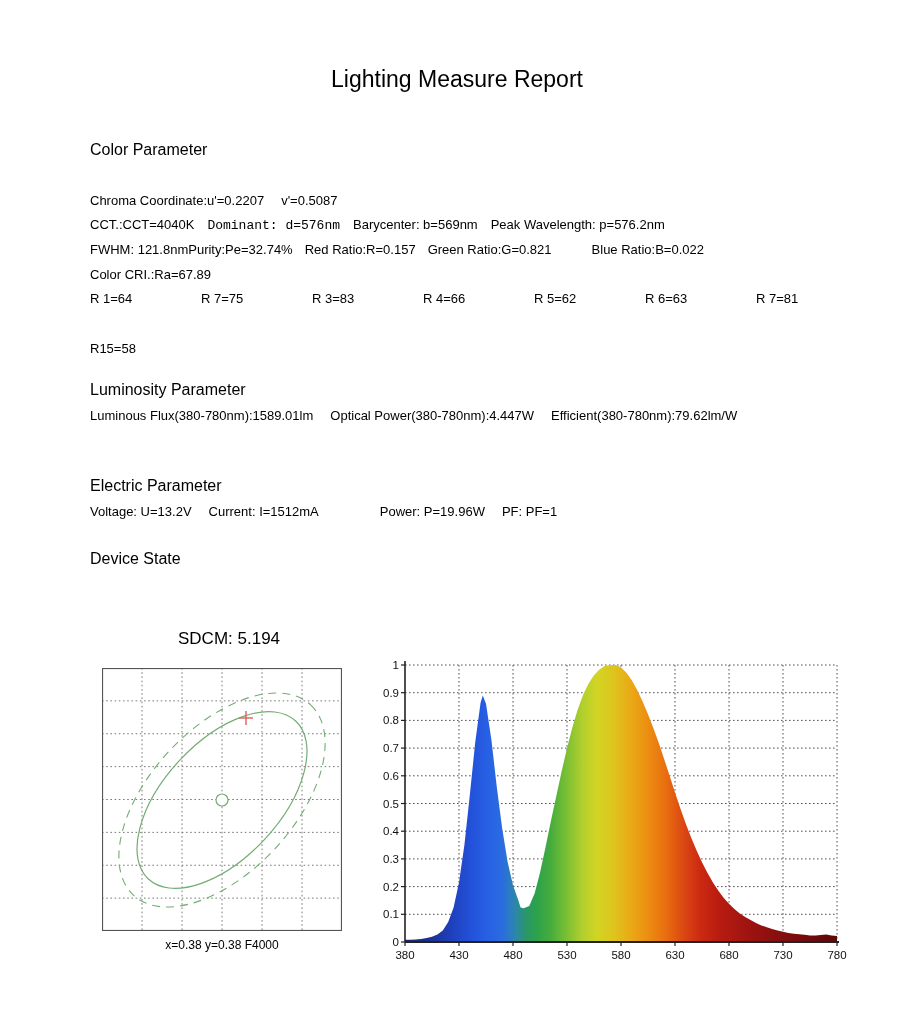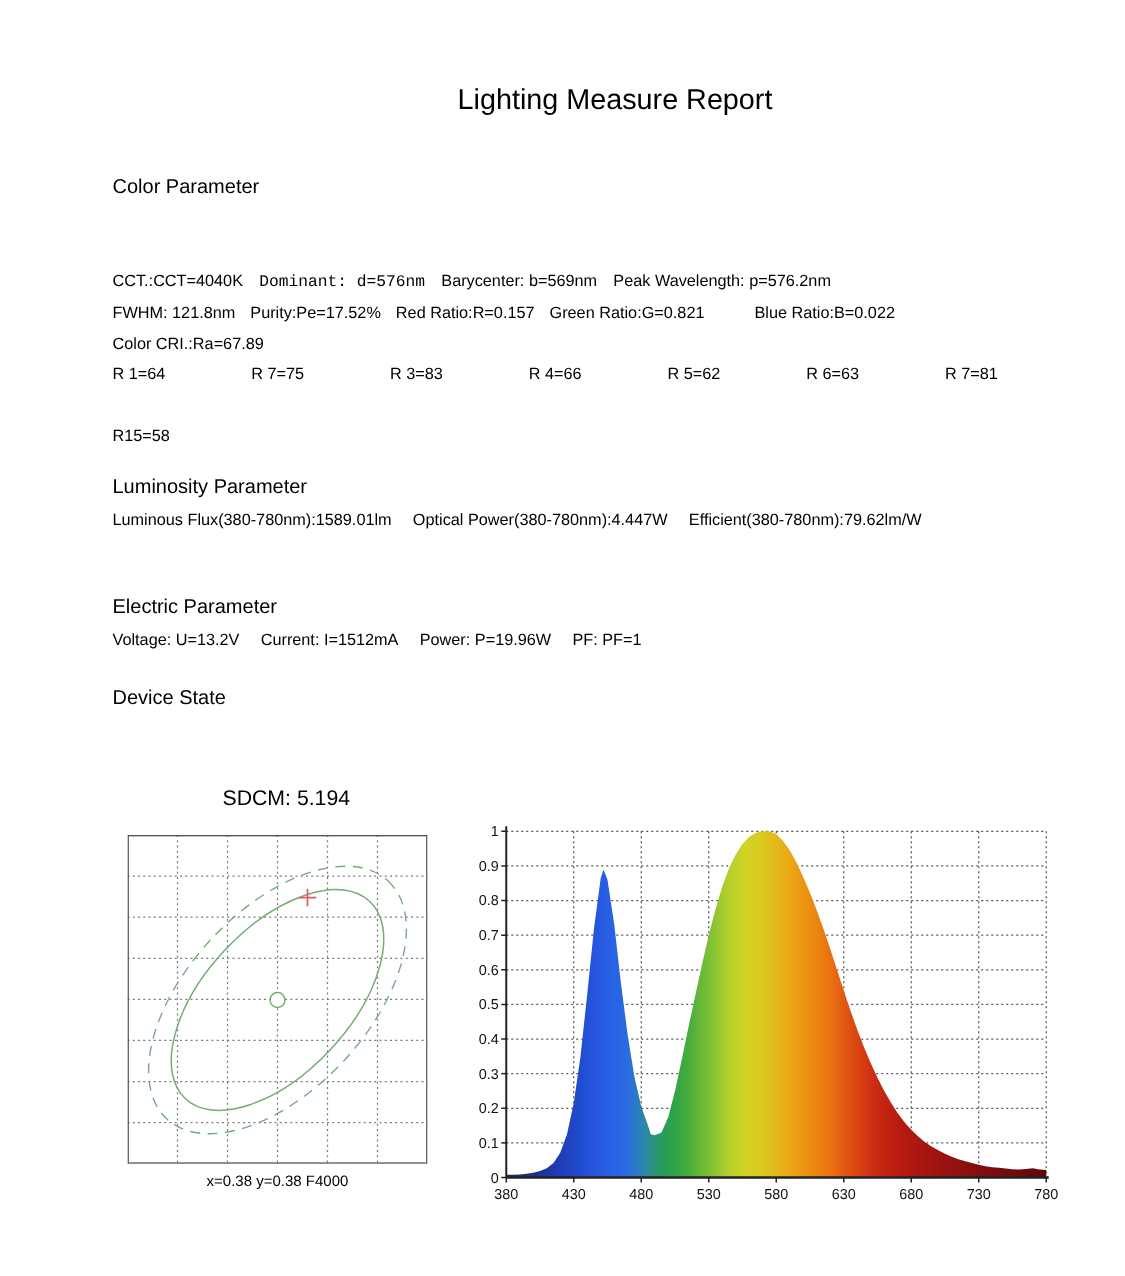--- a/index.html
+++ b/index.html
@@ -1,48 +1,49 @@
 <!DOCTYPE html>
 <html><head>
 <meta charset="utf-8">
 <style>
   html,body{margin:0;padding:0;background:#ffffff;}
   body{width:900px;height:1021px;position:relative;font-family:"Liberation Sans",sans-serif;color:#000;}
   .page{position:absolute;inset:0;overflow:hidden;}
-  .title{position:absolute;top:66px;left:492px;transform:translateX(-50%);font-size:23px;font-weight:400;white-space:nowrap;margin:0;}
+  .title{position:absolute;top:66px;left:457px;transform:translateX(-50%);font-size:23px;font-weight:400;white-space:nowrap;margin:0;}
   .sec-h{position:absolute;left:90px;font-size:16px;font-weight:400;margin:0;white-space:nowrap;}
   .tline{position:absolute;left:90px;font-size:13px;line-height:16px;white-space:nowrap;}
   .tline span{display:inline-block;}
   .r-row{position:absolute;left:90px;font-size:13px;line-height:16px;white-space:nowrap;}
   .r-row span{display:inline-block;width:111px;}
   .sdcm-label{position:absolute;left:178px;top:629px;font-size:17px;white-space:nowrap;}
   .sdcm-caption{position:absolute;left:102px;top:938px;width:240px;text-align:center;font-size:12px;white-space:nowrap;}
   #sdcm-svg{position:absolute;left:102px;top:668px;}
   #spec-svg{position:absolute;left:380px;top:652px;}
   svg text{font-family:"Liberation Sans",sans-serif;font-size:11.5px;fill:#111;}
 </style>
 </head>
 <body>
 
 <div class="page">
 
   <h1 class="title">Lighting Measure Report</h1>
 
   <h2 class="sec-h" style="top:141px">Color Parameter</h2>
+  <div class="tline" style="top:193px"><span style="margin-right: 17px;">Chroma Coordinate:u'=0.2207</span><span style="margin-right: 17px;">v'=0.5087</span></div>
   <div class="tline" style="top:217px"><span style="margin-right: 13px;">CCT.:CCT=4040K</span><span style="margin-right: 13px; font-family: Liberation Mono, monospace;">Dominant: d=576nm</span><span style="margin-right: 13px;">Barycenter: b=569nm</span><span style="margin-right: 13px;">Peak Wavelength: p=576.2nm</span></div>
-  <div class="tline" style="top:242px"><span style="margin-right: 12px;">FWHM: 121.8nm</span><span style="margin-right: 12px;">Purity:Pe=17.52%</span><span style="margin-right: 12px;">Red Ratio:R=0.157</span><span style="margin-right: 12px;">Green Ratio:G=0.821</span><span style="margin-right: 12px; padding-left: 28px;">Blue Ratio:B=0.022</span></div>
+  <div class="tline" style="top:242px"><span style="margin-right: 0;">FWHM: 121.8nm</span><span style="margin-right: 12px;">Purity:Pe=32.74%</span><span style="margin-right: 12px;">Red Ratio:R=0.157</span><span style="margin-right: 12px;">Green Ratio:G=0.821</span><span style="margin-right: 12px; padding-left: 28px;">Blue Ratio:B=0.022</span></div>
   <div class="tline" style="top:267px"><span style="margin-right: 17px;">Color CRI.:Ra=67.89</span></div>
   <div class="r-row" style="top:291px"><span>R 1=64</span><span>R 7=75</span><span>R 3=83</span><span>R 4=66</span><span>R 5=62</span><span>R 6=63</span><span>R 7=81</span></div>
   <div class="r-row" style="top:341px"><span>R15=58</span></div>
 
   <h2 class="sec-h" style="top:381px">Luminosity Parameter</h2>
   <div class="tline" style="top:408px"><span style="margin-right: 17px;">Luminous Flux(380-780nm):1589.01lm</span><span style="margin-right: 17px;">Optical Power(380-780nm):4.447W</span><span style="margin-right: 17px;">Efficient(380-780nm):79.62lm/W</span></div>
 
   <h2 class="sec-h" style="top:477px">Electric Parameter</h2>
-  <div class="tline" style="top:504px"><span style="margin-right: 17px;">Voltage: U=13.2V</span><span style="margin-right: 17px;">Current: I=1512mA</span><span style="margin-right: 17px;">Power: P=19.96W</span><span style="margin-right: 17px;">PF: PF=1</span></div>
+  <div class="tline" style="top:504px"><span style="margin-right: 17px;">Voltage: U=13.2V</span><span style="margin-right: 17px;">Current: I=1512mA</span><span style="margin-right: 17px; margin-left: 44px;">Power: P=19.96W</span><span style="margin-right: 17px;">PF: PF=1</span></div>
 
   <h2 class="sec-h" style="top:550px">Device State</h2>
 
   <div class="sdcm-label">SDCM: 5.194</div>
   <svg id="sdcm-svg" width="240" height="263" viewBox="0 0 240 263">
       <line x1="40" y1="0" x2="40" y2="263" stroke="#7a7a7a" stroke-width="1" stroke-dasharray="1.6 2.6"></line>
       <line x1="80" y1="0" x2="80" y2="263" stroke="#7a7a7a" stroke-width="1" stroke-dasharray="1.6 2.6"></line>
       <line x1="120" y1="0" x2="120" y2="263" stroke="#7a7a7a" stroke-width="1" stroke-dasharray="1.6 2.6"></line>
       <line x1="160" y1="0" x2="160" y2="263" stroke="#7a7a7a" stroke-width="1" stroke-dasharray="1.6 2.6"></line>
       <line x1="200" y1="0" x2="200" y2="263" stroke="#7a7a7a" stroke-width="1" stroke-dasharray="1.6 2.6"></line>

